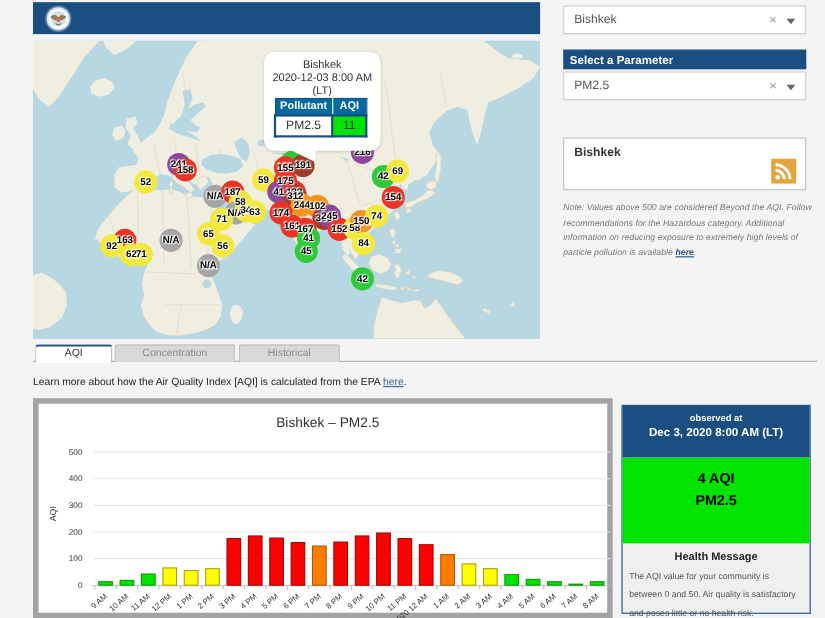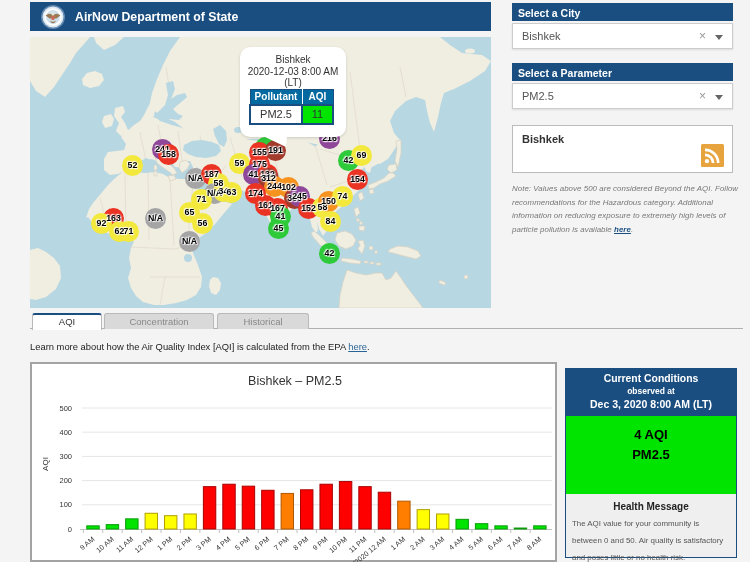--- a/index.html
+++ b/index.html
@@ -24,21 +24,21 @@
 .selarr { position:absolute; right:9px; top:11px; width:0; height:0; border-left:4.5px solid transparent; border-right:4.5px solid transparent; border-top:5px solid #666; }
 #rssbox { left:512px; top:125px; width:221px; height:48px; background:#fff; border:1px solid #bbb; }
 #rssbox .city { position:absolute; left:9px; top:7px; font-size:11px; font-weight:bold; color:#333; }
 #note { left:512px; top:182px; width:229px; font-size:7.9px; color:#777; line-height:13.5px; letter-spacing:0.05px;font-style:italic; }
 #note a { color:#1a4e80; font-weight:bold; }
 #tabs { left:30px; top:313px; width:713px; height:16px; border-bottom:1px solid #b0b0b0; }
 .tab { position:absolute; top:0px; height:16px; font-size:9.5px; text-align:center; border:1px solid #b9b9b9; border-bottom:none; border-radius:3px 3px 0 0; background:#d9d9d9; color:#888; line-height:15px; }
 .tab.active { background:#fff; color:#333; border-top:2px solid #1a4e80; height:17px; line-height:13px; z-index:2; }
 #learn { left:30px; top:341px; font-size:9.4px; color:#222; }
 #learn a { color:#2a6496; }
-#chartcard { left:30px; top:362px; width:527px; height:200px; background:#fff; border:2px solid #a3a3a3; }
+#chartcard { left:30px; top:362px; width:527px; height:200px; background:#fff; border:5px solid #a3a3a3; }
 #ccpanel { left:565px; top:368px; width:172px; height:190px; border:1px solid #1a4e80; background:#efefef; }
 #cchdr { background:#1a4e80; color:#fff; text-align:center; padding-top:4px; height:47px; }
 #cchdr .l1 { font-size:10.4px; font-weight:bold; }
 #cchdr .l2 { font-size:8.5px; font-weight:bold; margin-top:2px;}
 #cchdr .l3 { font-size:10.5px; font-weight:bold; margin-top:2px;}
 #ccgreen { background:#00e400; color:#000; text-align:center; height:78px; padding-top:9px; }
 #ccgreen div { font-size:13px; font-weight:bold; line-height:20px; }
 #cchealth { text-align:center; padding-top:7px; }
 #cchealth .ht { font-size:10px; font-weight:bold; color:#222; }
 #cchealth .hb { font-size:7.9px; color:#555; text-align:left; padding:4px 6px 0 6px; line-height:16.8px; }
@@ -50,21 +50,20 @@
   <svg class="abs" style="left:11px;top:3px" width="24" height="24" viewBox="0 0 24 24">
     <circle cx="12" cy="12" r="12" fill="#6d93b8" opacity="0.85"></circle>
     <circle cx="12" cy="12" r="10.5" fill="#dfe8f0"></circle>
     <circle cx="12" cy="12" r="8.8" fill="#ffffff"></circle>
     <circle cx="12" cy="12" r="7" fill="#cfdfeb"></circle>
     <path d="M4.5,10.5 Q8,7.5 11,9.5 L12,11 L13,9.5 Q16,7.5 19.5,10.5 Q17,12 15.5,13.5 L8.5,13.5 Q7,12 4.5,10.5 Z" fill="#9a7a52"></path>
     <circle cx="12" cy="8.7" r="1.5" fill="#e8e3d3"></circle>
     <path d="M10.3,11 L13.7,11 L13.3,15 L10.7,15 Z" fill="#c96a5a"></path>
     <path d="M9,15.5 Q12,18 15,15.5 L14,17.5 Q12,19 10,17.5 Z" fill="#9a7a52"></path>
   </svg>
-  <div class="title">AirNow Department of State</div>
 </div>
 
 <div id="map" class="abs">
 <svg width="461" height="271" viewBox="0 0 461 271">
   <rect width="461" height="271" fill="#b7d7e2"></rect>
   <g fill="#f0ede1" stroke="none">
 
     <path d="M0,0 L60,0 L54,7 L46,16 L40,26 L32,38 L24,50 L15,60 L6,54 L0,44 Z"></path>
     <path d="M64,0 L94,0 L85,8 L74,13 L66,6 Z"></path>
 
@@ -294,21 +293,20 @@
           <td style="width:31px;text-align:center;background:#00e400">11</td>
         </tr>
   </tbody>
     </table>
 </div>
 <svg class="abs" id="ptail" width="26" height="12" viewBox="0 0 26 12">
     <polygon points="0,0 24,0 23,11" fill="#fff"></polygon>
   </svg>
 
 <div id="rightcol" class="abs">
-  <div class="selhdr">Select a City</div>
   <div style="height:2px"></div>
   <div class="selbox">Bishkek<span class="selx">×</span><span class="selarr"></span></div>
   <div style="height:14px"></div>
   <div class="selhdr">Select a Parameter</div>
   <div style="height:2px"></div>
   <div class="selbox">PM2.5<span class="selx">×</span><span class="selarr"></span></div>
 </div>
 <div id="rssbox" class="abs">
   <div class="city">Bishkek</div>
   <svg class="abs" style="right:8px;top:18px" width="23" height="23" viewBox="0 0 23 23">
@@ -421,21 +419,20 @@
 <text x="451.60" y="176" text-anchor="end" transform="rotate(-40 451.60 176)">5 AM</text>
 <text x="471.03" y="176" text-anchor="end" transform="rotate(-40 471.03 176)">6 AM</text>
 <text x="490.46" y="176" text-anchor="end" transform="rotate(-40 490.46 176)">7 AM</text>
 <text x="509.89" y="176" text-anchor="end" transform="rotate(-40 509.89 176)">8 AM</text>
 </g>
 </svg>
 </div>
 
 <div id="ccpanel" class="abs">
   <div id="cchdr">
-    <div class="l1">Current Conditions</div>
     <div class="l2">observed at</div>
     <div class="l3">Dec 3, 2020 8:00 AM (LT)</div>
   </div>
   <div id="ccgreen">
     <div>4 AQI</div>
     <div>PM2.5</div>
   </div>
   <div id="cchealth">
     <div class="ht">Health Message</div>
     <div class="hb">The AQI value for your community is between 0 and 50. Air quality is satisfactory and poses little or no health risk.</div>

